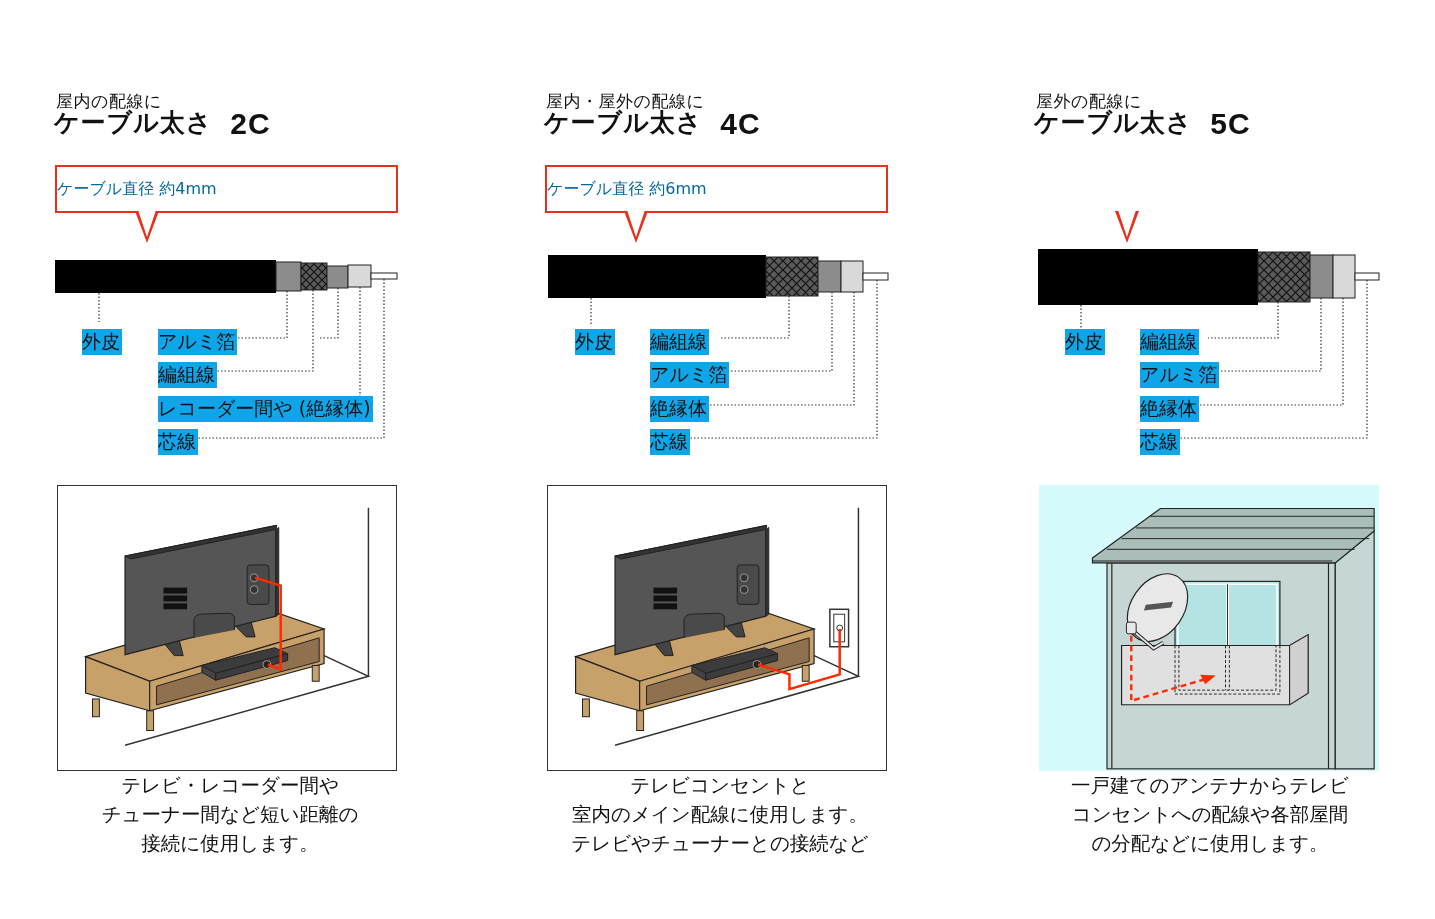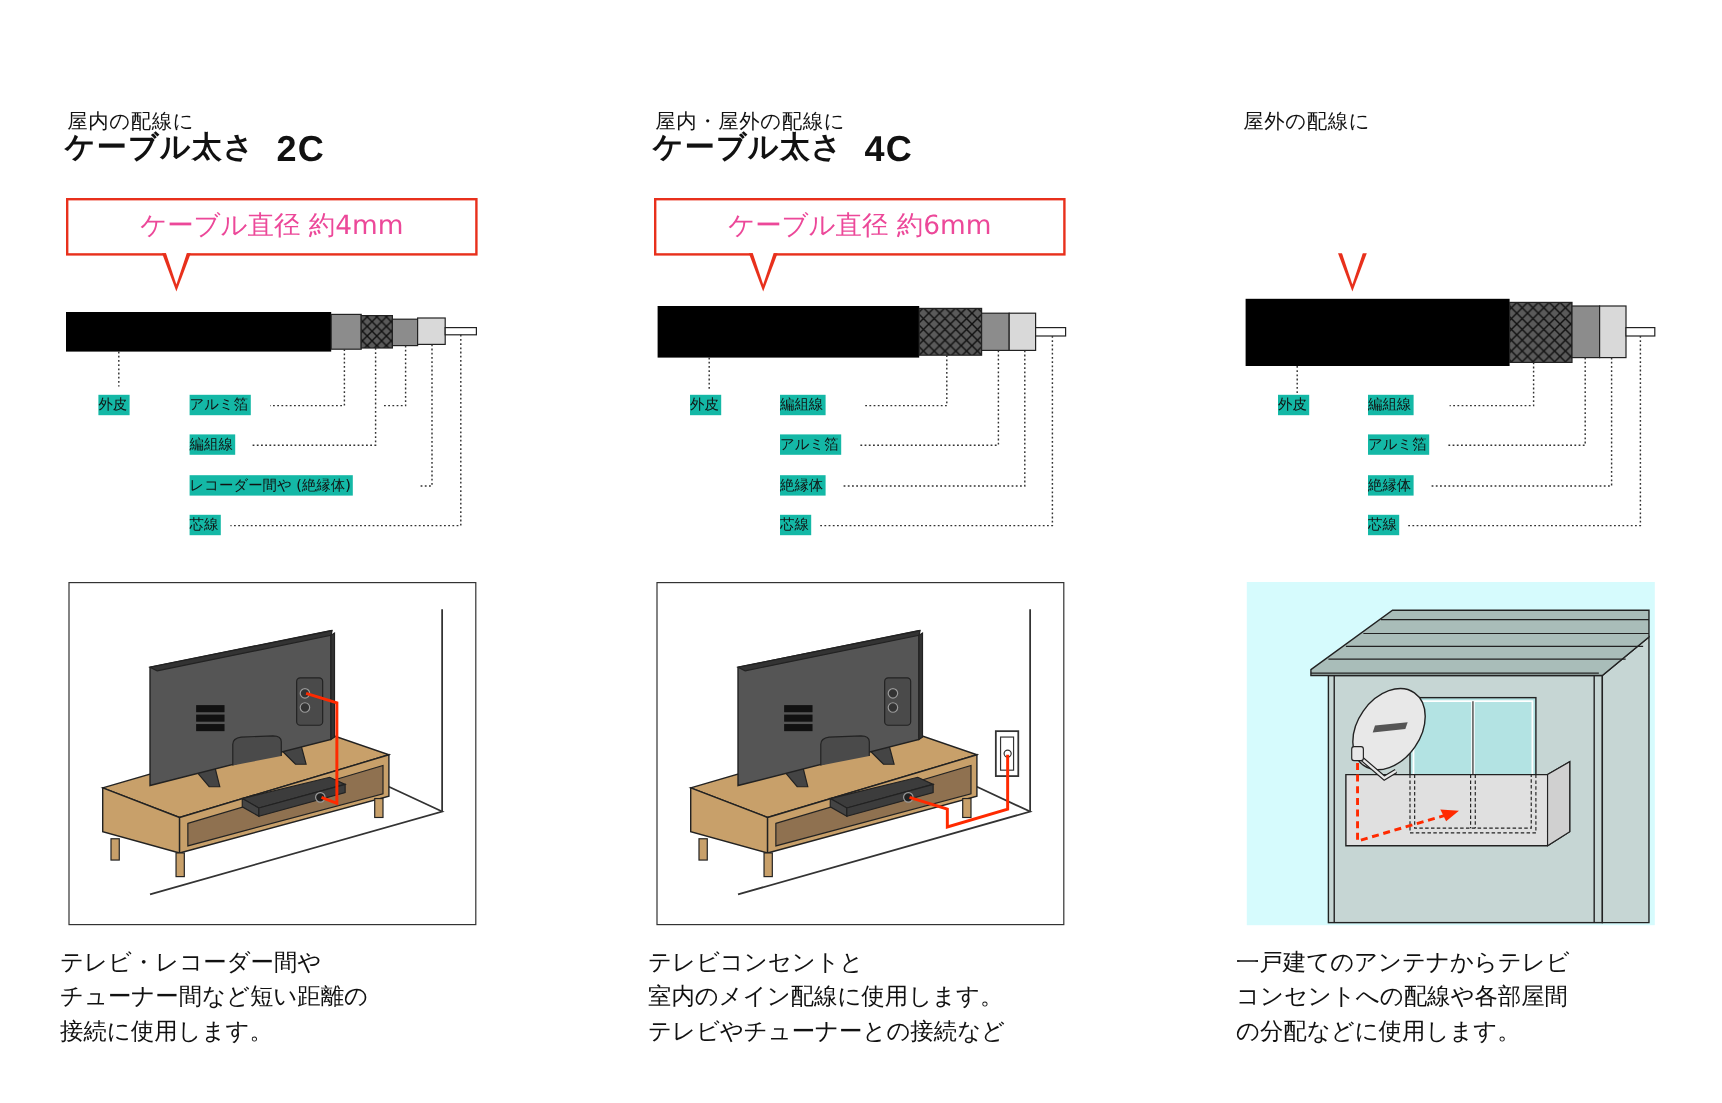--- a/index.html
+++ b/index.html
@@ -3,28 +3,28 @@
 <meta charset="utf-8">
 <style>
   html, body { margin:0; padding:0; background:#ffffff; }
   body { width:1435px; height:919px; position:relative; overflow:hidden;
          font-family:"DejaVu Sans", "Liberation Sans", sans-serif; color:#111; }
   .col { position:absolute; top:0; width:360px; height:919px; }
   .subtitle { position:absolute; top:90px; left:6px; font-size:17px; font-weight:500; letter-spacing:0.5px; }
   .title { position:absolute; top:106px; left:4px; font-size:25px; font-weight:bold; letter-spacing:1px; white-space:nowrap; }
   .title .size { font-size:30px; margin-left:18px; vertical-align:-3px; font-family:"Liberation Sans", sans-serif; }
   .bubble { position:absolute; top:165px; left:5px; width:343px; height:48px; border:2px solid #e8301c; box-sizing:border-box;
-            background:#fff; color:#ec4899; font-size:22px; text-align:center; line-height:44px; }
+            background:#fff; color:#0369a1; font-size:16px; text-align:left; line-height:44px; }
   .bubble-tail { position:absolute; top:211px; width:0; height:0; border-left:12px solid transparent; border-right:12px solid transparent; border-top:32px solid #e8301c; }
   .bubble-tail::after { content:""; position:absolute; left:-9px; top:-33px; border-left:9px solid transparent; border-right:9px solid transparent; border-top:27px solid #fff; }
   .cable { position:absolute; left:0; top:0; }
-  .lbl { position:absolute; font-size:12px; white-space:nowrap; background:#14b8a6; padding-right:2px; }
+  .lbl { position:absolute; font-size:19px; white-space:nowrap; background:#0ea5e9; padding-right:2px; }
   .panel { position:absolute; top:485px; left:5px; width:340px; height:286px; border:1.5px solid #333; box-sizing:border-box; background:#fff; overflow:hidden; }
   .panel.sky { border:none; background:#d6fbfd; width:340px; }
-  .desc { position:absolute; top:787px; left:0; width:360px; text-align:left; font-size:19.5px; line-height:29px; }
+  .desc { position:absolute; top:771px; left:0; width:360px; text-align:center; font-size:19.5px; line-height:29px; }
   .desc div { white-space:nowrap; }
 </style>
 </head>
 <body>
 
 <div class="col" style="left:50px;text-decoration:underline;">
   <div class="subtitle">屋内の配線に</div>
   <div class="title">
     <span>ケーブル太さ</span><span class="size">2C</span>
   </div>
@@ -174,20 +174,23 @@
 
   <div class="desc">
     <div>テレビコンセントと</div>
     <div>室内のメイン配線に使用します。</div>
     <div>テレビやチューナーとの接続など</div>
   </div>
 </div>
 
 <div class="col" style="left:1030px;">
   <div class="subtitle">屋外の配線に</div>
+  <div class="title">
+    <span>ケーブル太さ</span><span class="size">5C</span>
+  </div>
   <div class="bubble-tail" style="left:85px;"></div>
 
   <svg class="cable" width="360" height="460">
     <defs>
       <pattern id="braid3" width="9" height="9" patternUnits="userSpaceOnUse">
         <rect width="9" height="9" fill="#5a5a5a"></rect>
         <path d="M0 0 L9 9 M9 0 L0 9" stroke="#111" stroke-width="1.2"></path>
       </pattern>
     </defs>
     <rect x="8" y="249" width="220" height="56" fill="#000"></rect>

